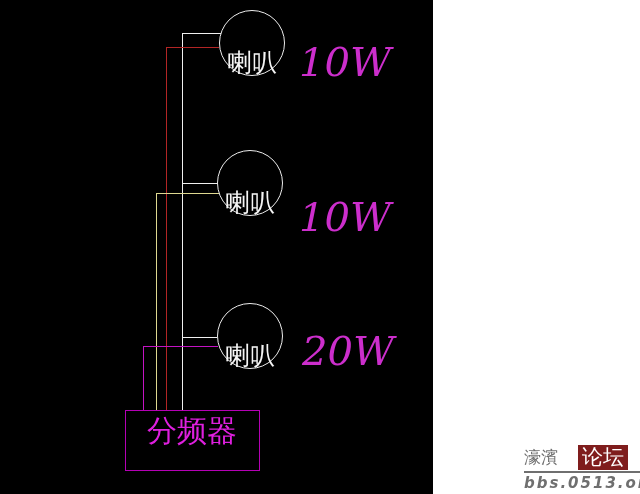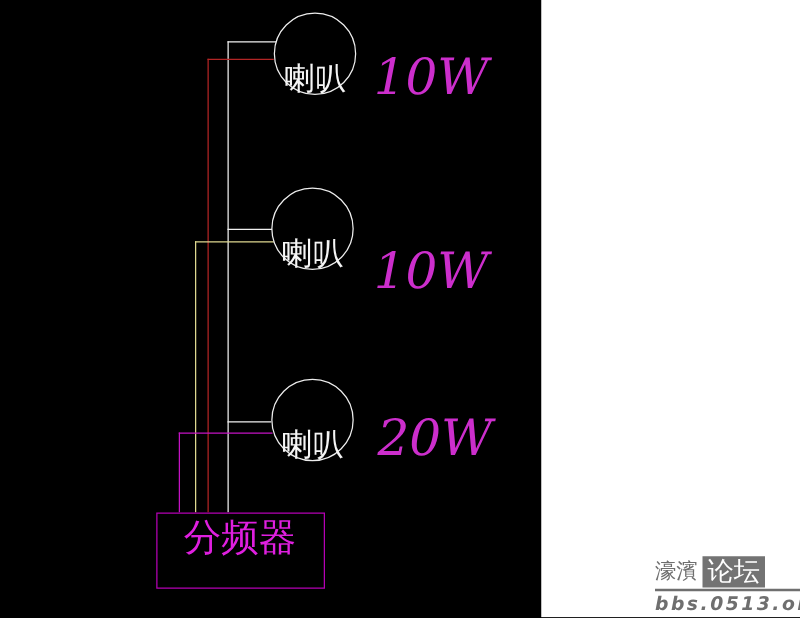--- a/index.html
+++ b/index.html
@@ -96,26 +96,26 @@
     border-bottom: 2px solid #6f6f6f;
     padding-bottom: 1px;
   }
   .wm-left {
     color: #6f6f6f;
     font-size: 17px;
     line-height: 25px;
     white-space: nowrap;
   }
   .wm-box {
-    background: #737373;
+    background: #7f1d1d;
     color: #ffffff;
     font-size: 21px;
     line-height: 25px;
     padding: 0 4px;
-    margin-left: 4px;
+    margin-left: 20px;
     white-space: nowrap;
   }
   .wm-url {
     color: #6f6f6f;
     font-weight: bold;
     font-style: italic;
     font-size: 15px;
     letter-spacing: 2px;
     margin-top: 1px;
     white-space: nowrap;

